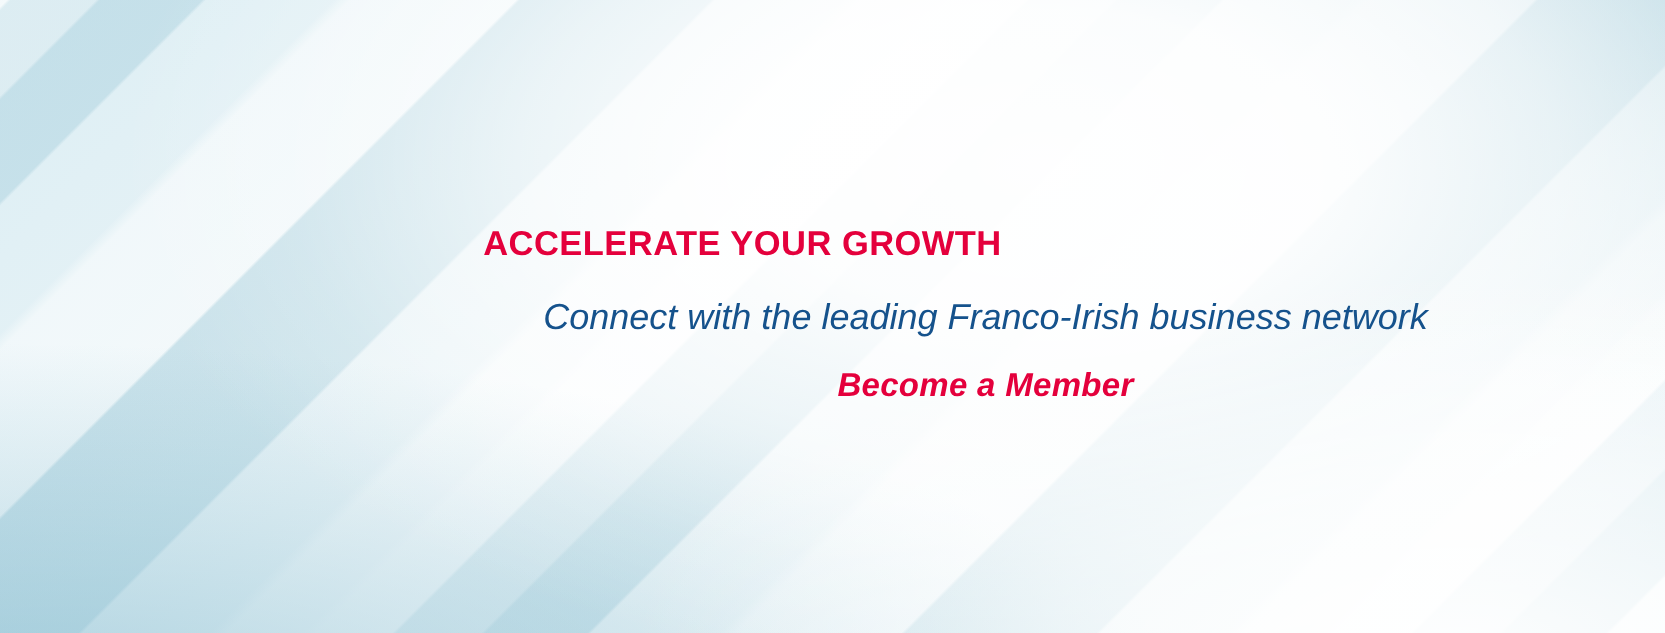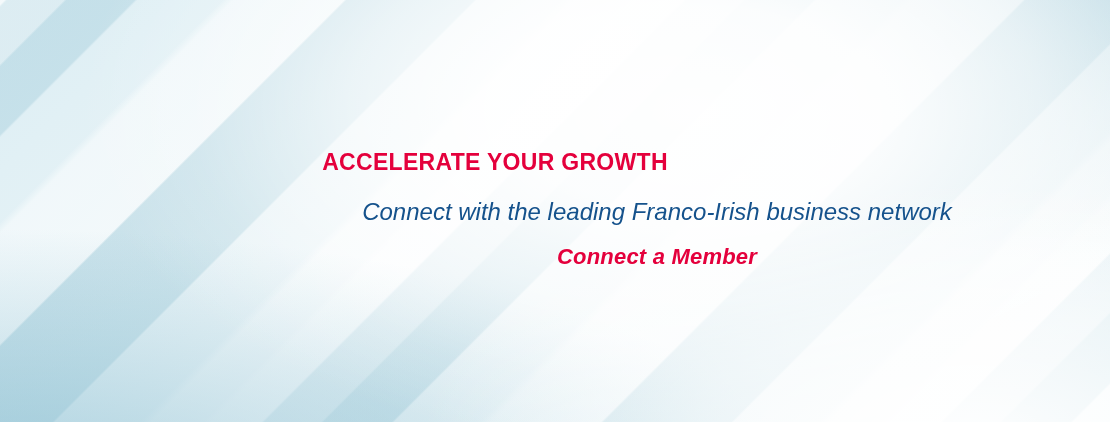--- a/index.html
+++ b/index.html
@@ -172,17 +172,17 @@
   <div class="bg-layer bg-glow"></div>
   <div class="bg-layer bg-glow-br"></div>
 
   <div class="content">
 
     <div class="headline">ACCELERATE YOUR GROWTH</div>
 
     <div class="subhead">Connect with the leading Franco-Irish business network</div>
 
     <div class="cta-row">
-      <a class="cta-link" href="#">Connect a Member</a>
+      <a class="cta-link" href="#">Become a Member</a>
     </div>
 
   </div>
 </div>
 
 </body></html>

